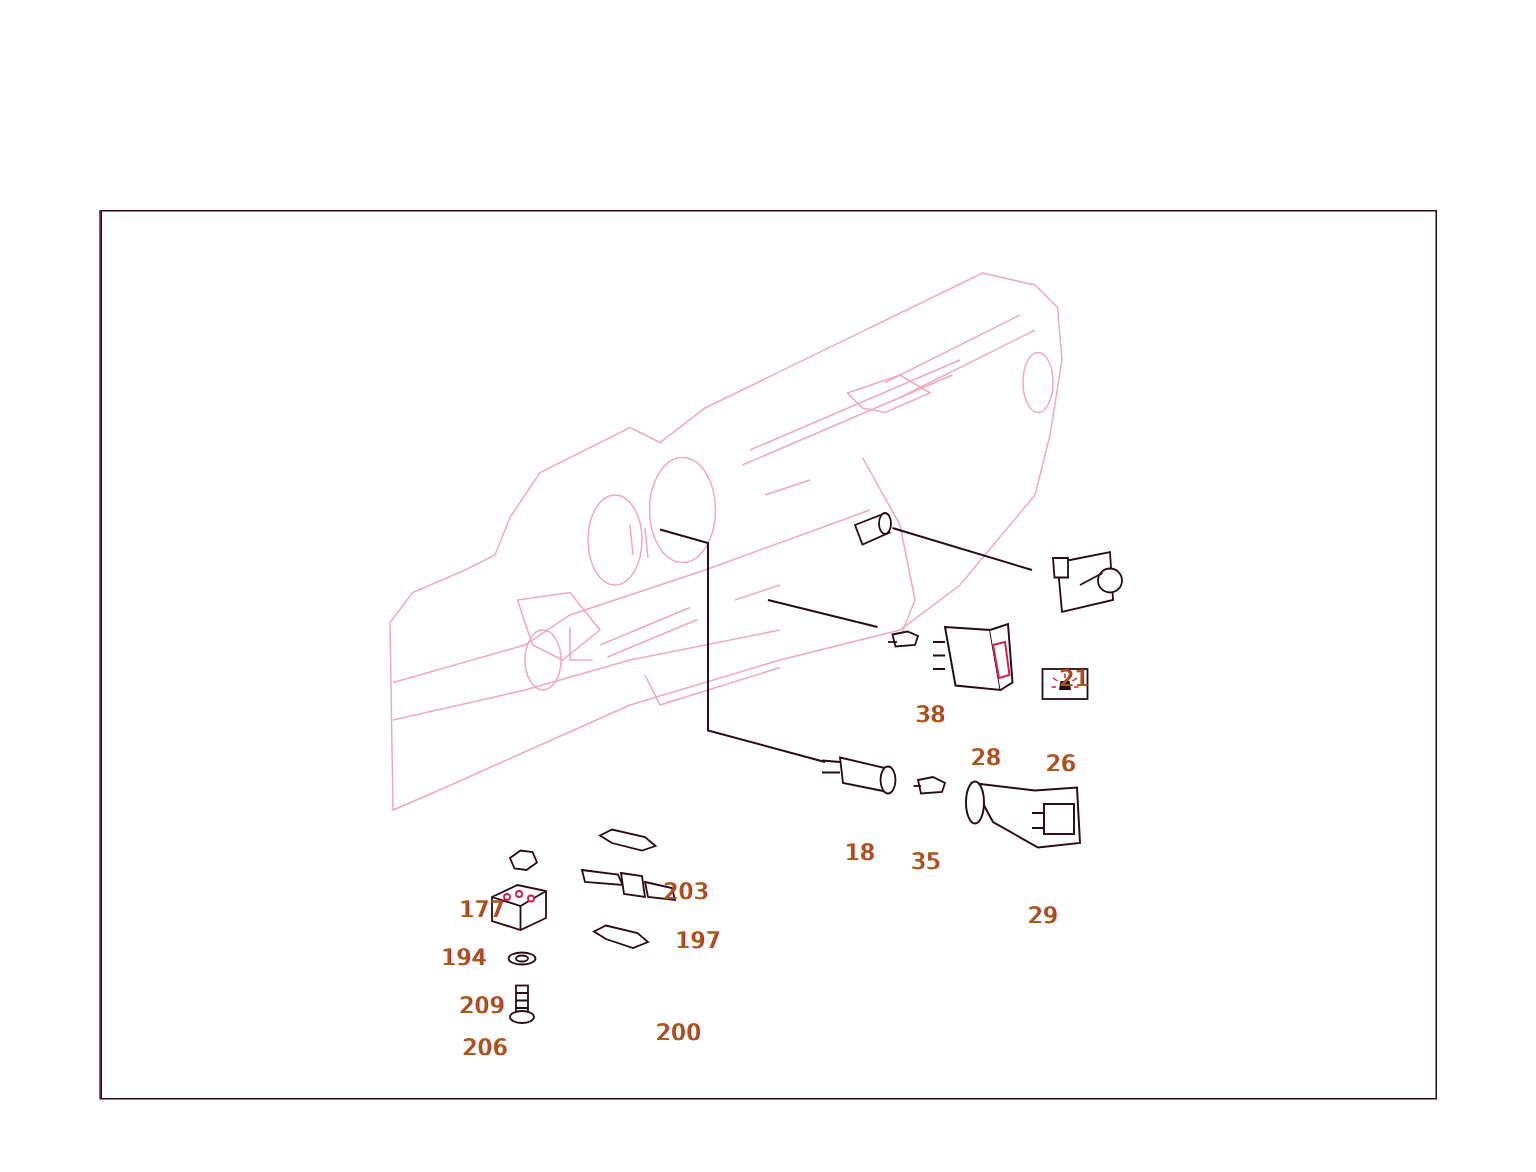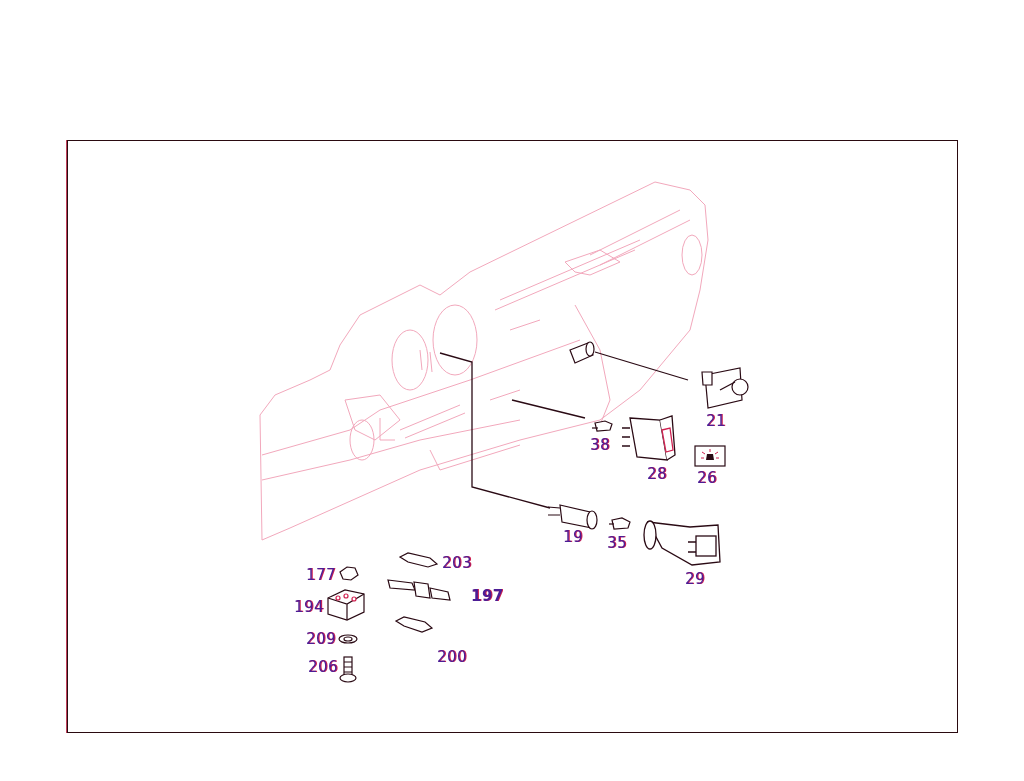--- a/index.html
+++ b/index.html
@@ -1,19 +1,19 @@
 <!DOCTYPE html>
 <html><head>
 <meta charset="utf-8">
 <style>
   html,body{margin:0;padding:0;background:#ffffff;}
   body{width:1024px;height:781px;position:relative;overflow:hidden;font-family:"DejaVu Sans",sans-serif;}
   #frame{position:absolute;left:67px;top:140px;width:889px;height:591px;border:1px solid #2a0a10;box-shadow:-1px 0 0 #c0405a;}
   #diagram{position:absolute;left:0;top:0;width:1024px;height:781px;}
-  .lbl{position:absolute;font-size:15px;color:#4c1d95;text-shadow:1px 0 0 #d02050;letter-spacing:0.5px;}
+  .lbl{position:absolute;font-size:15px;color:#a16207;text-shadow:1px 0 0 #d02050;letter-spacing:0.5px;margin-top:31px;}
 </style>
 </head>
 <body>
 
 <div id="frame"></div>
 
 <svg id="diagram" viewBox="0 0 1024 781" xmlns="http://www.w3.org/2000/svg">
 
   <g fill="none" stroke="#f2a8bc" stroke-width="1">
     <path d="M260 415 L262 540 L290 528 L420 470 L520 440 L600 420 L640 390 L690 330 L700 290 L708 240 L705 205 L690 190 L655 182 L470 272 L440 295 L420 285 L360 315 L340 345 L330 370 L310 380 L275 395 Z"></path>
@@ -115,25 +115,25 @@
     <ellipse cx="348" cy="639" rx="4" ry="2"></ellipse>
   </g>
   <g fill="#fff" stroke="#2a0a14" stroke-width="1.2">
     <rect x="344" y="657" width="8" height="18"></rect>
     <ellipse cx="348" cy="678" rx="8" ry="4"></ellipse>
     <path d="M344 662 L352 662 M344 667 L352 667 M344 672 L352 672"></path>
   </g>
 </svg>
 
 <div class="lbl" style="left:706px;top:412px;">21</div>
-<div class="lbl" style="left:590px;top:436px;">38</div>
+<div class="lbl" style="left:610px;top:436px;">38</div>
 <div class="lbl" style="left:647px;top:465px;">28</div>
 <div class="lbl" style="left:697px;top:469px;">26</div>
-<div class="lbl" style="left:563px;top:528px;">19</div>
+<div class="lbl" style="left:563px;top:528px;">18</div>
 <div class="lbl" style="left:607px;top:534px;text-align:right;">35</div>
 <div class="lbl" style="left:685px;top:570px;">29</div>
 <div class="lbl" style="left:442px;top:554px;">203</div>
-<div class="lbl" style="left:471px;top:587px;font-weight:bold;">197</div>
+<div class="lbl" style="left:450px;top:587px;">197</div>
 <div class="lbl" style="left:437px;top:648px;">200</div>
 <div class="lbl" style="left:306px;top:566px;">177</div>
 <div class="lbl" style="left:294px;top:598px;">194</div>
 <div class="lbl" style="left:306px;top:630px;">209</div>
 <div class="lbl" style="left:308px;top:658px;">206</div>
 
 </body></html>

